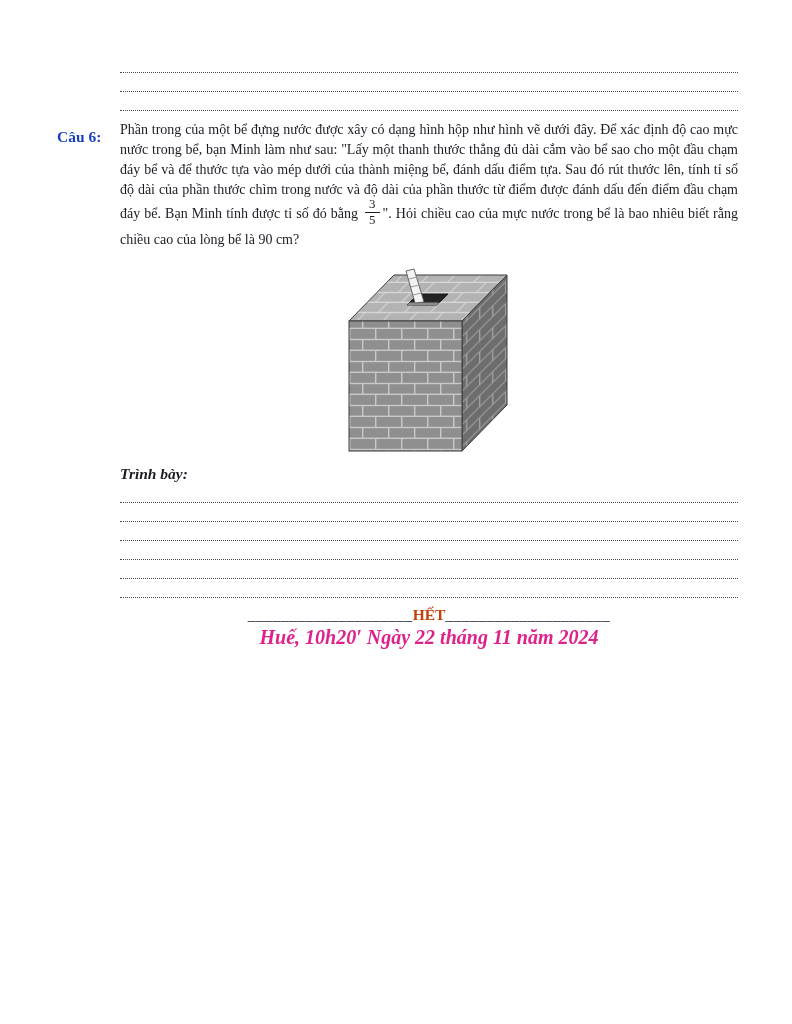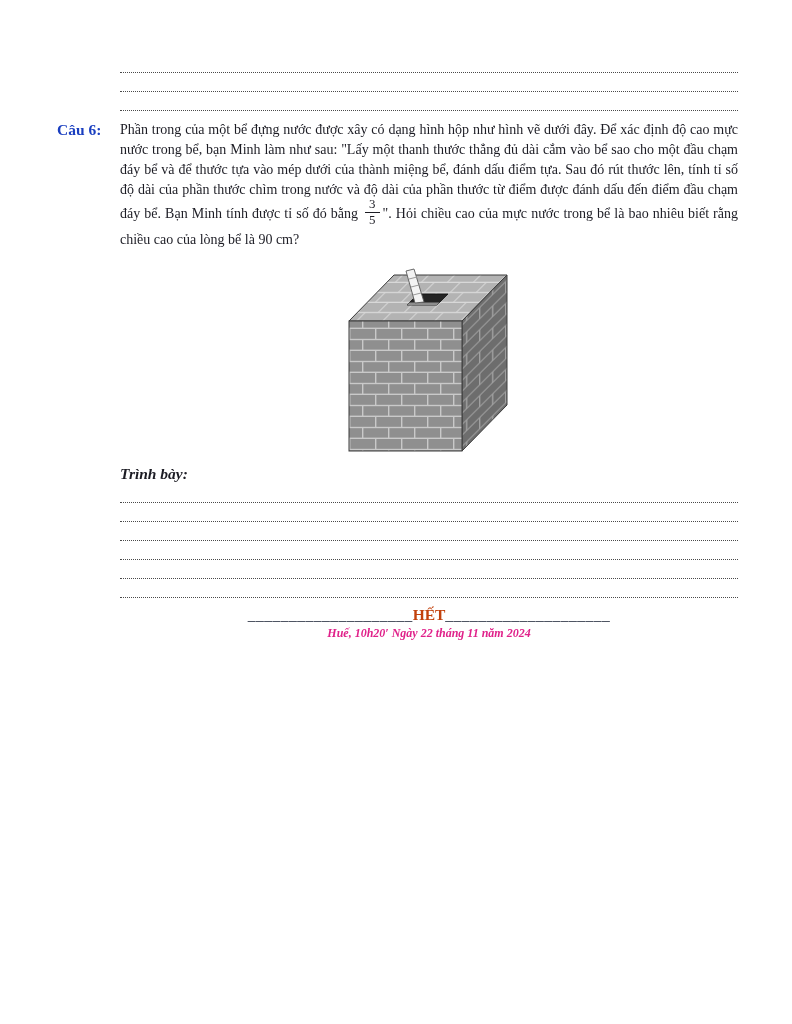--- a/index.html
+++ b/index.html
@@ -15,21 +15,21 @@
   .content { margin-left: 120px; width: 618px; }
 
   .dotline {
     height: 16px;
     border-bottom: 1.5px dotted #4a4a4a;
     margin-bottom: 3px;
   }
 
   .question { position: relative; margin-top: 9px; }
   .qlabel {
-    position: absolute; left: -63px; top: 1px;
+    position: absolute; left: -63px; top: 8px;
     color: #1a3fc0; font-weight: bold; font-size: 15.5px;
   }
   .qtext {
     font-size: 14px; line-height: 1.42;
     text-align: justify;
   }
   .frac {
     display: inline-block; vertical-align: middle;
     text-align: center; font-size: 0.92em; line-height: 1.05;
     margin: 0 3px; position: relative; top: -2px;
@@ -49,21 +49,21 @@
   }
 
   .trinh-bay { font-weight: bold; font-style: italic; font-size: 15.5px; margin: 2px 0 4px; }
 
   .het-line { text-align: center; margin-top: 8px; font-size: 15.5px; white-space: nowrap; }
   .het-line .rule { color: #0f172a; letter-spacing: 0.5px; }
   .het-line .het { color: #c2410c; font-weight: bold; }
 
   .dateline {
     text-align: center; margin-top: 2px;
-    color: #e0218a; font-style: italic; font-weight: bold; font-size: 12px;
+    color: #e0218a; font-style: italic; font-weight: bold; font-size: 20px;
   }
 </style>
 </head>
 <body>
 
 <div class="page">
   <div class="content">
 
     <div class="dotline"></div>
     <div class="dotline"></div>

